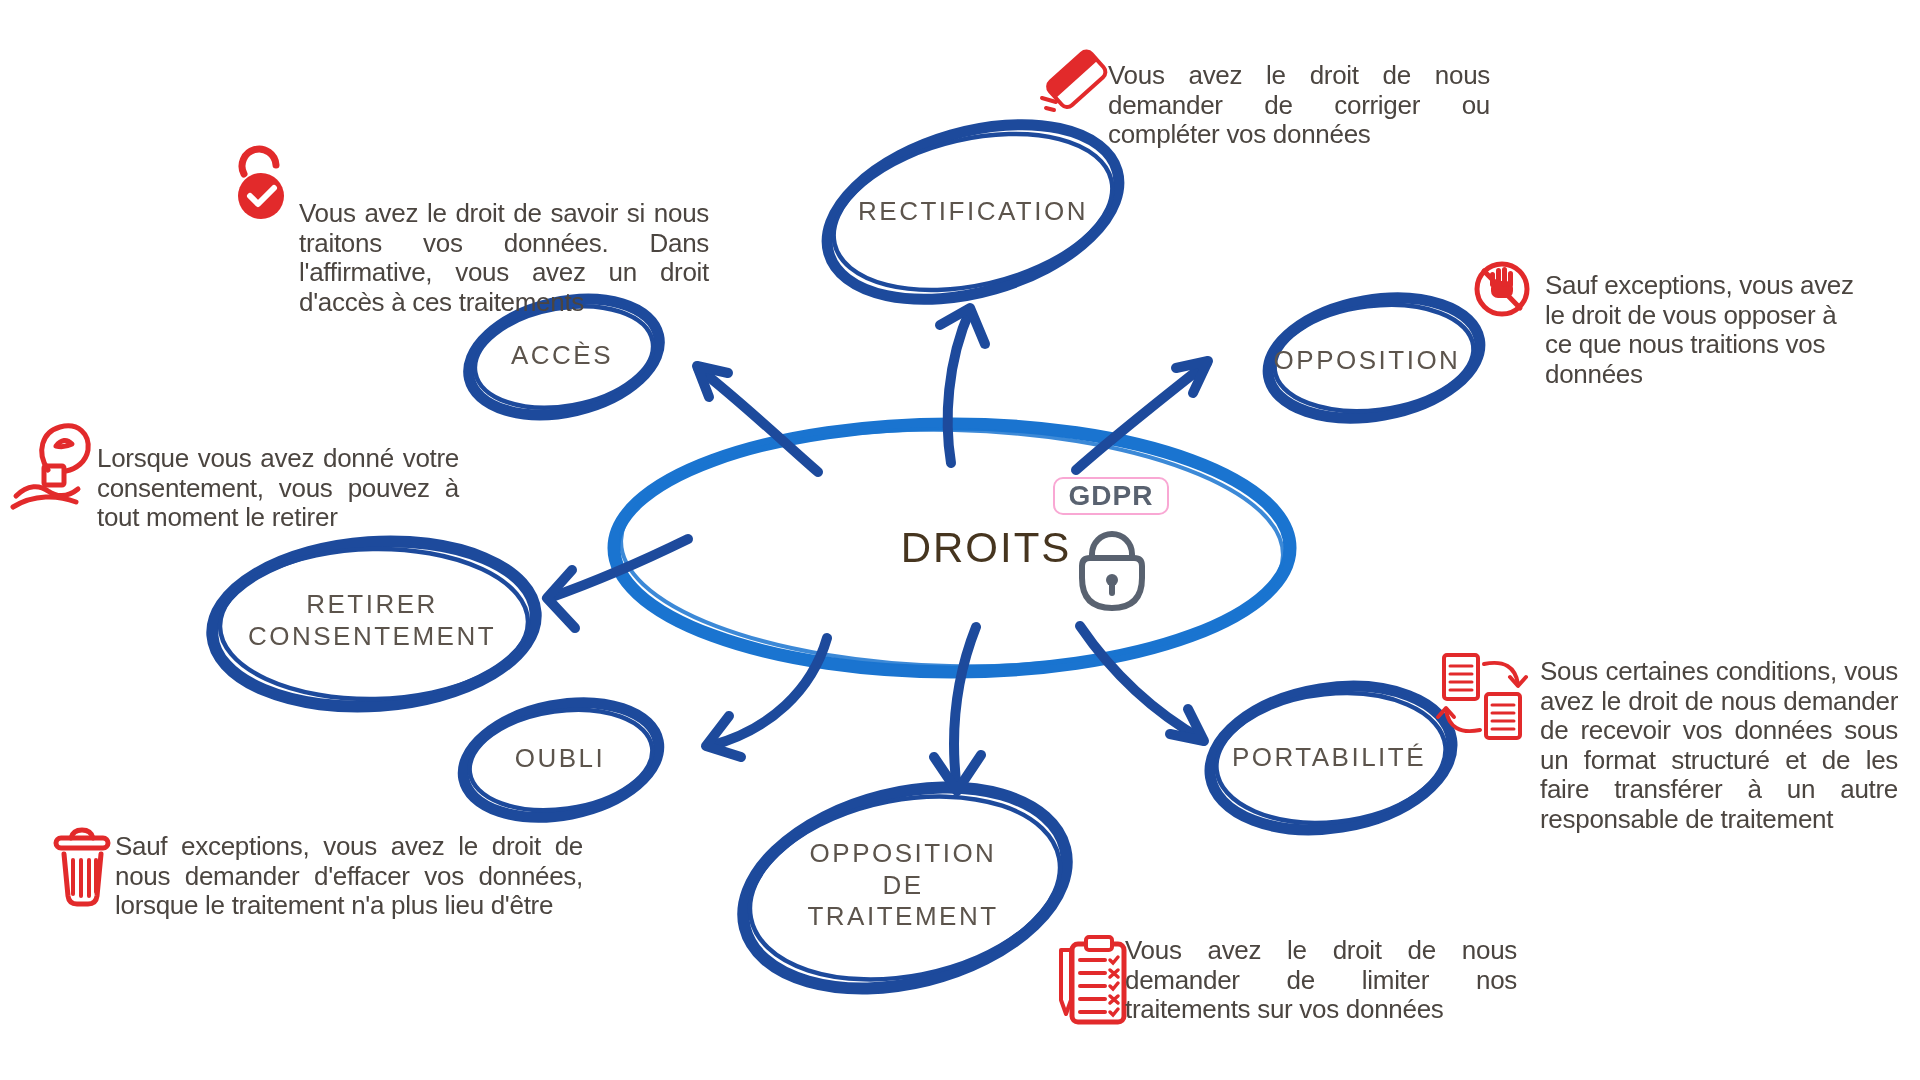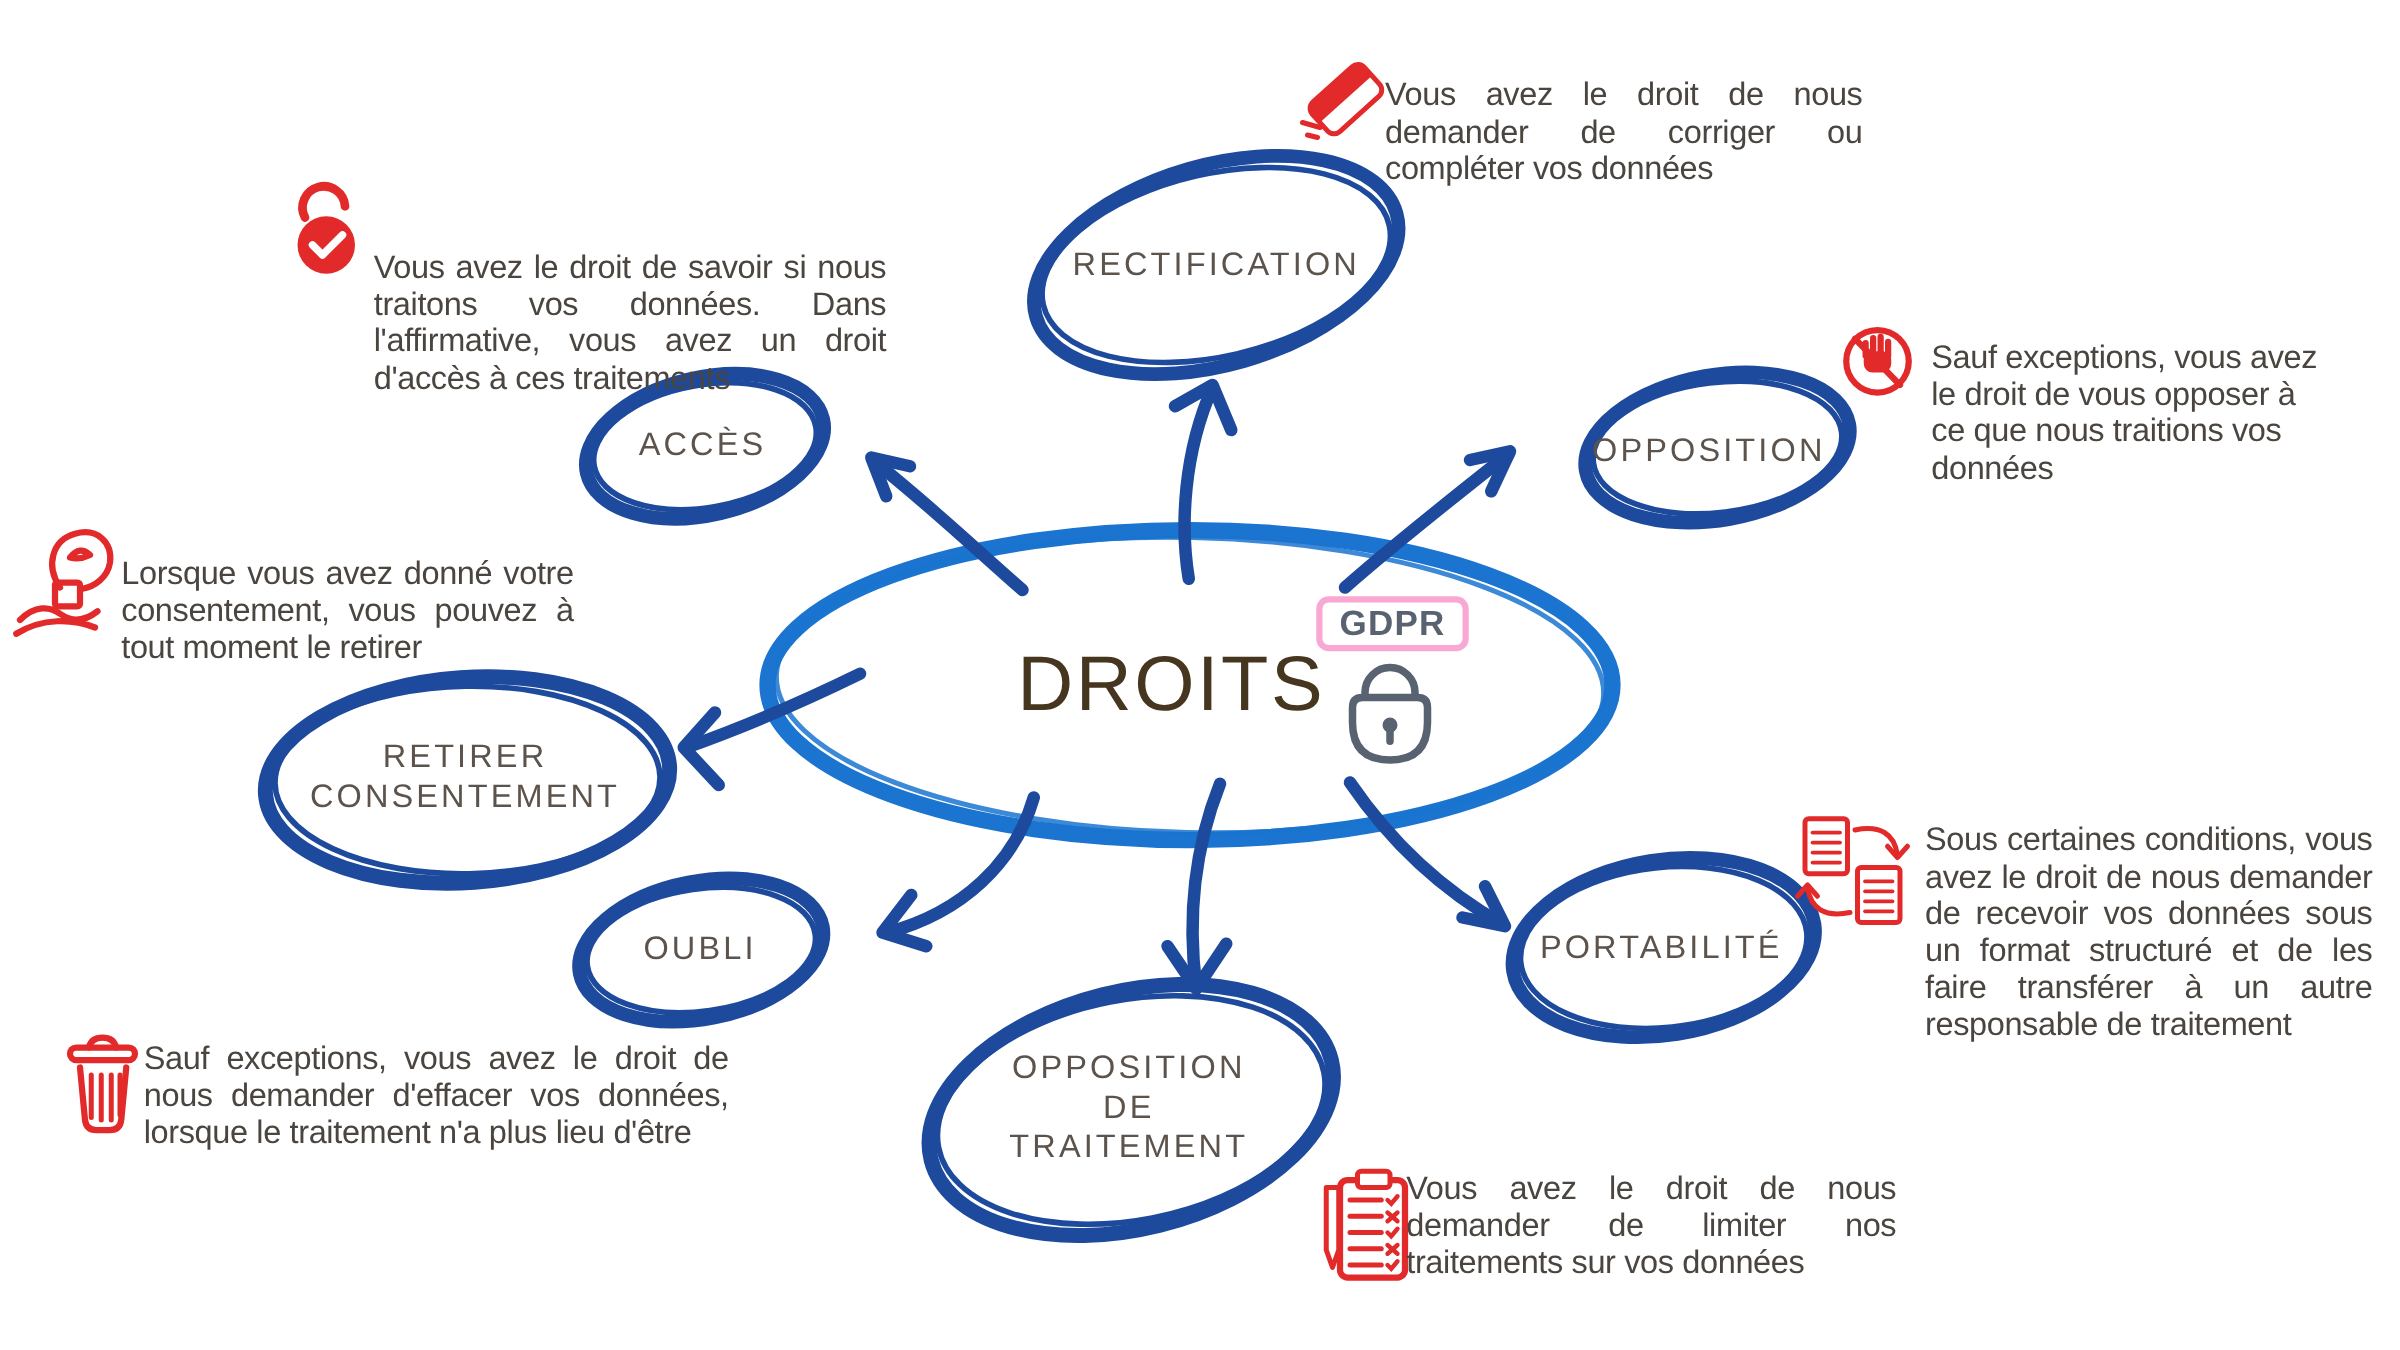--- a/index.html
+++ b/index.html
@@ -1,23 +1,23 @@
 <!DOCTYPE html>
 <html><head>
 <meta charset="utf-8">
 <style>
   html,body{margin:0;padding:0;background:#ffffff;}
   body{width:1920px;height:1080px;position:relative;overflow:hidden;
        font-family:"Liberation Sans",sans-serif;}
   .stage{position:absolute;left:0;top:0;width:1920px;height:1080px;}
   svg.canvas{position:absolute;left:0;top:0;}
-  .title{position:absolute;left:937px;top:549px;transform:translate(-50%,-52%);
-         font-size:62px;font-weight:300;letter-spacing:2px;color:#46351f;white-space:nowrap;}
+  .title{position:absolute;left:986px;top:549px;transform:translate(-50%,-52%);
+         font-size:42px;font-weight:300;letter-spacing:2px;color:#46351f;white-space:nowrap;}
   .badge{position:absolute;left:1053px;top:477px;width:112px;height:34px;
-         border:5px solid #f9a8d4;border-radius:10px;color:#596270;font-weight:bold;
+         border:2px solid #f9a8d4;border-radius:10px;color:#596270;font-weight:bold;
          font-size:28px;letter-spacing:1px;display:flex;align-items:center;justify-content:center;}
   .node-label{position:absolute;transform:translate(-50%,-50%);color:#5c544c;
               font-size:26px;letter-spacing:2.5px;line-height:1.22;text-align:center;white-space:nowrap;}
   .desc{position:absolute;color:#4b4540;font-size:26px;line-height:29.5px;
         letter-spacing:-0.3px;text-align:justify;text-align-last:left;}
   .desc.left{text-align:left;}
 </style>
 </head>
 <body>
 

